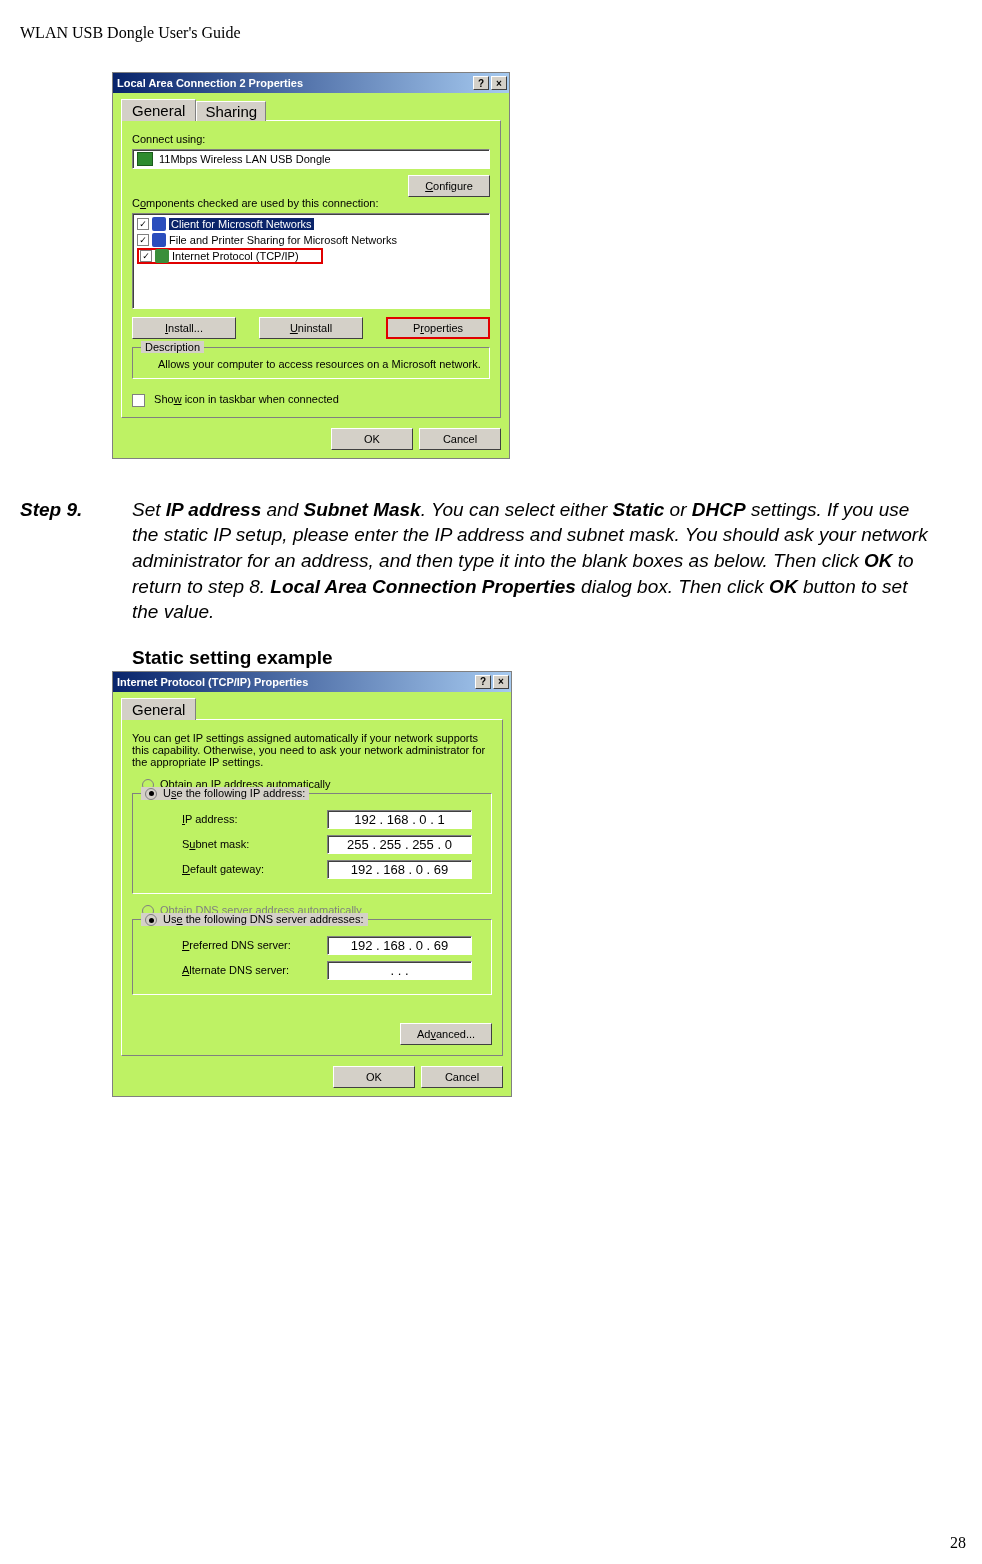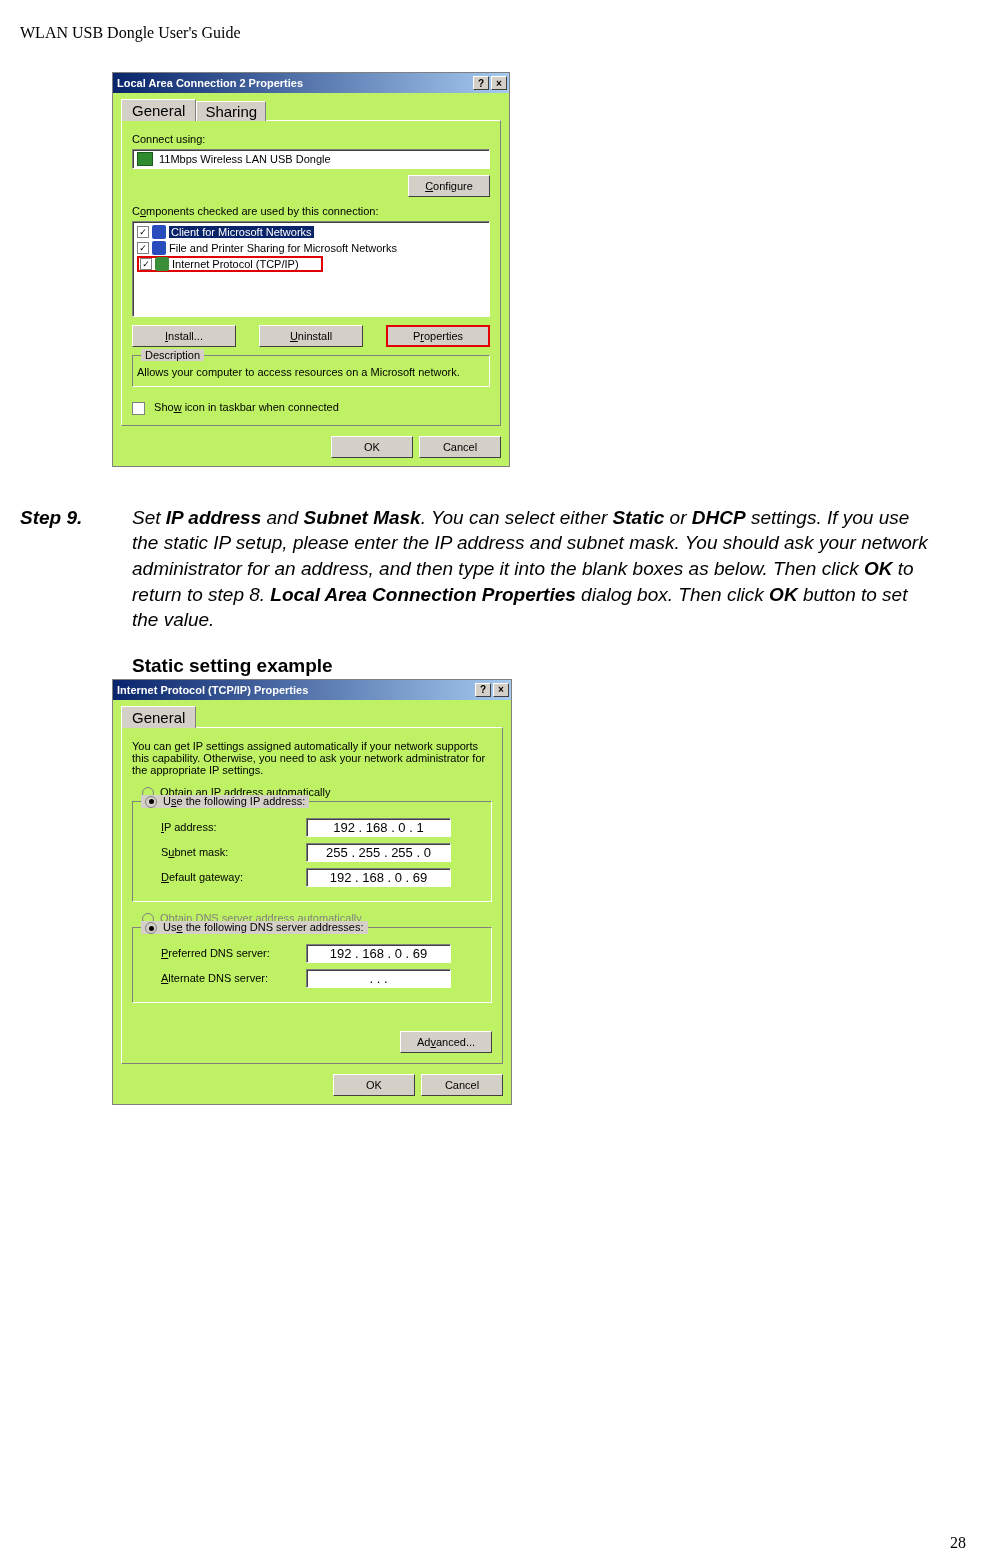--- a/index.html
+++ b/index.html
@@ -103,21 +103,21 @@
     .comp-item { display: flex; align-items: center; height: 16px; gap: 3px; }
     .chk { width: 12px; height: 12px; border: 1px solid #808080; background: #fff; display:inline-flex; align-items:center; justify-content:center; font-size:9px; }
     .mini-icon { width:14px; height:14px; display:inline-block; }
     .mi-blue { background:#2a4dbd; border-radius:2px; }
     .mi-green { background:#3a8e3a; border-radius:2px; }
     .sel-item { background:#0a246a; color:#fff; padding:0 2px; }
     .fieldset {
       border: 1px solid #fff;
       border-top-color: #808080;
       border-left-color: #808080;
-      padding: 10px 8px 8px 4px;
+      padding: 10px 8px 8px 25px;
       position: relative;
       margin-top: 8px;
     }
     .fieldset-legend {
       position: absolute; top: -7px; left: 8px;
       background: #d4d0c8; padding: 0 4px; font-size:11px;
     }
     .btn-row { display: flex; gap: 6px; margin-top: 6px; }
     .btn-row.right { justify-content: flex-end; }
     .underline { text-decoration: underline; }
@@ -158,21 +158,21 @@
         <div class="white-box device-box">
           <span class="nic-icon"></span>
           <span>11Mbps Wireless LAN USB Dongle</span>
         </div>
         <div class="btn-row right" style="margin-top:6px;">
           <span class="win-btn">
               <span class="underline">C</span>
               <span>onfigure</span>
             </span>
         </div>
-        <div class="label" style="margin-top:8px;">C<span class="underline">o</span>mponents checked are used by this connection:</div>
+        <div class="label" style="">C<span class="underline">o</span>mponents checked are used by this connection:</div>
         <div class="white-box comp-list">
           <div class="comp-item">
             <span class="chk">✓</span>
             <span class="mini-icon mi-blue"></span>
             <span class="sel-item">Client for Microsoft Networks</span>
           </div>
           <div class="comp-item">
             <span class="chk">✓</span>
             <span class="mini-icon mi-blue"></span>
             <span>File and Printer Sharing for Microsoft Networks</span>

